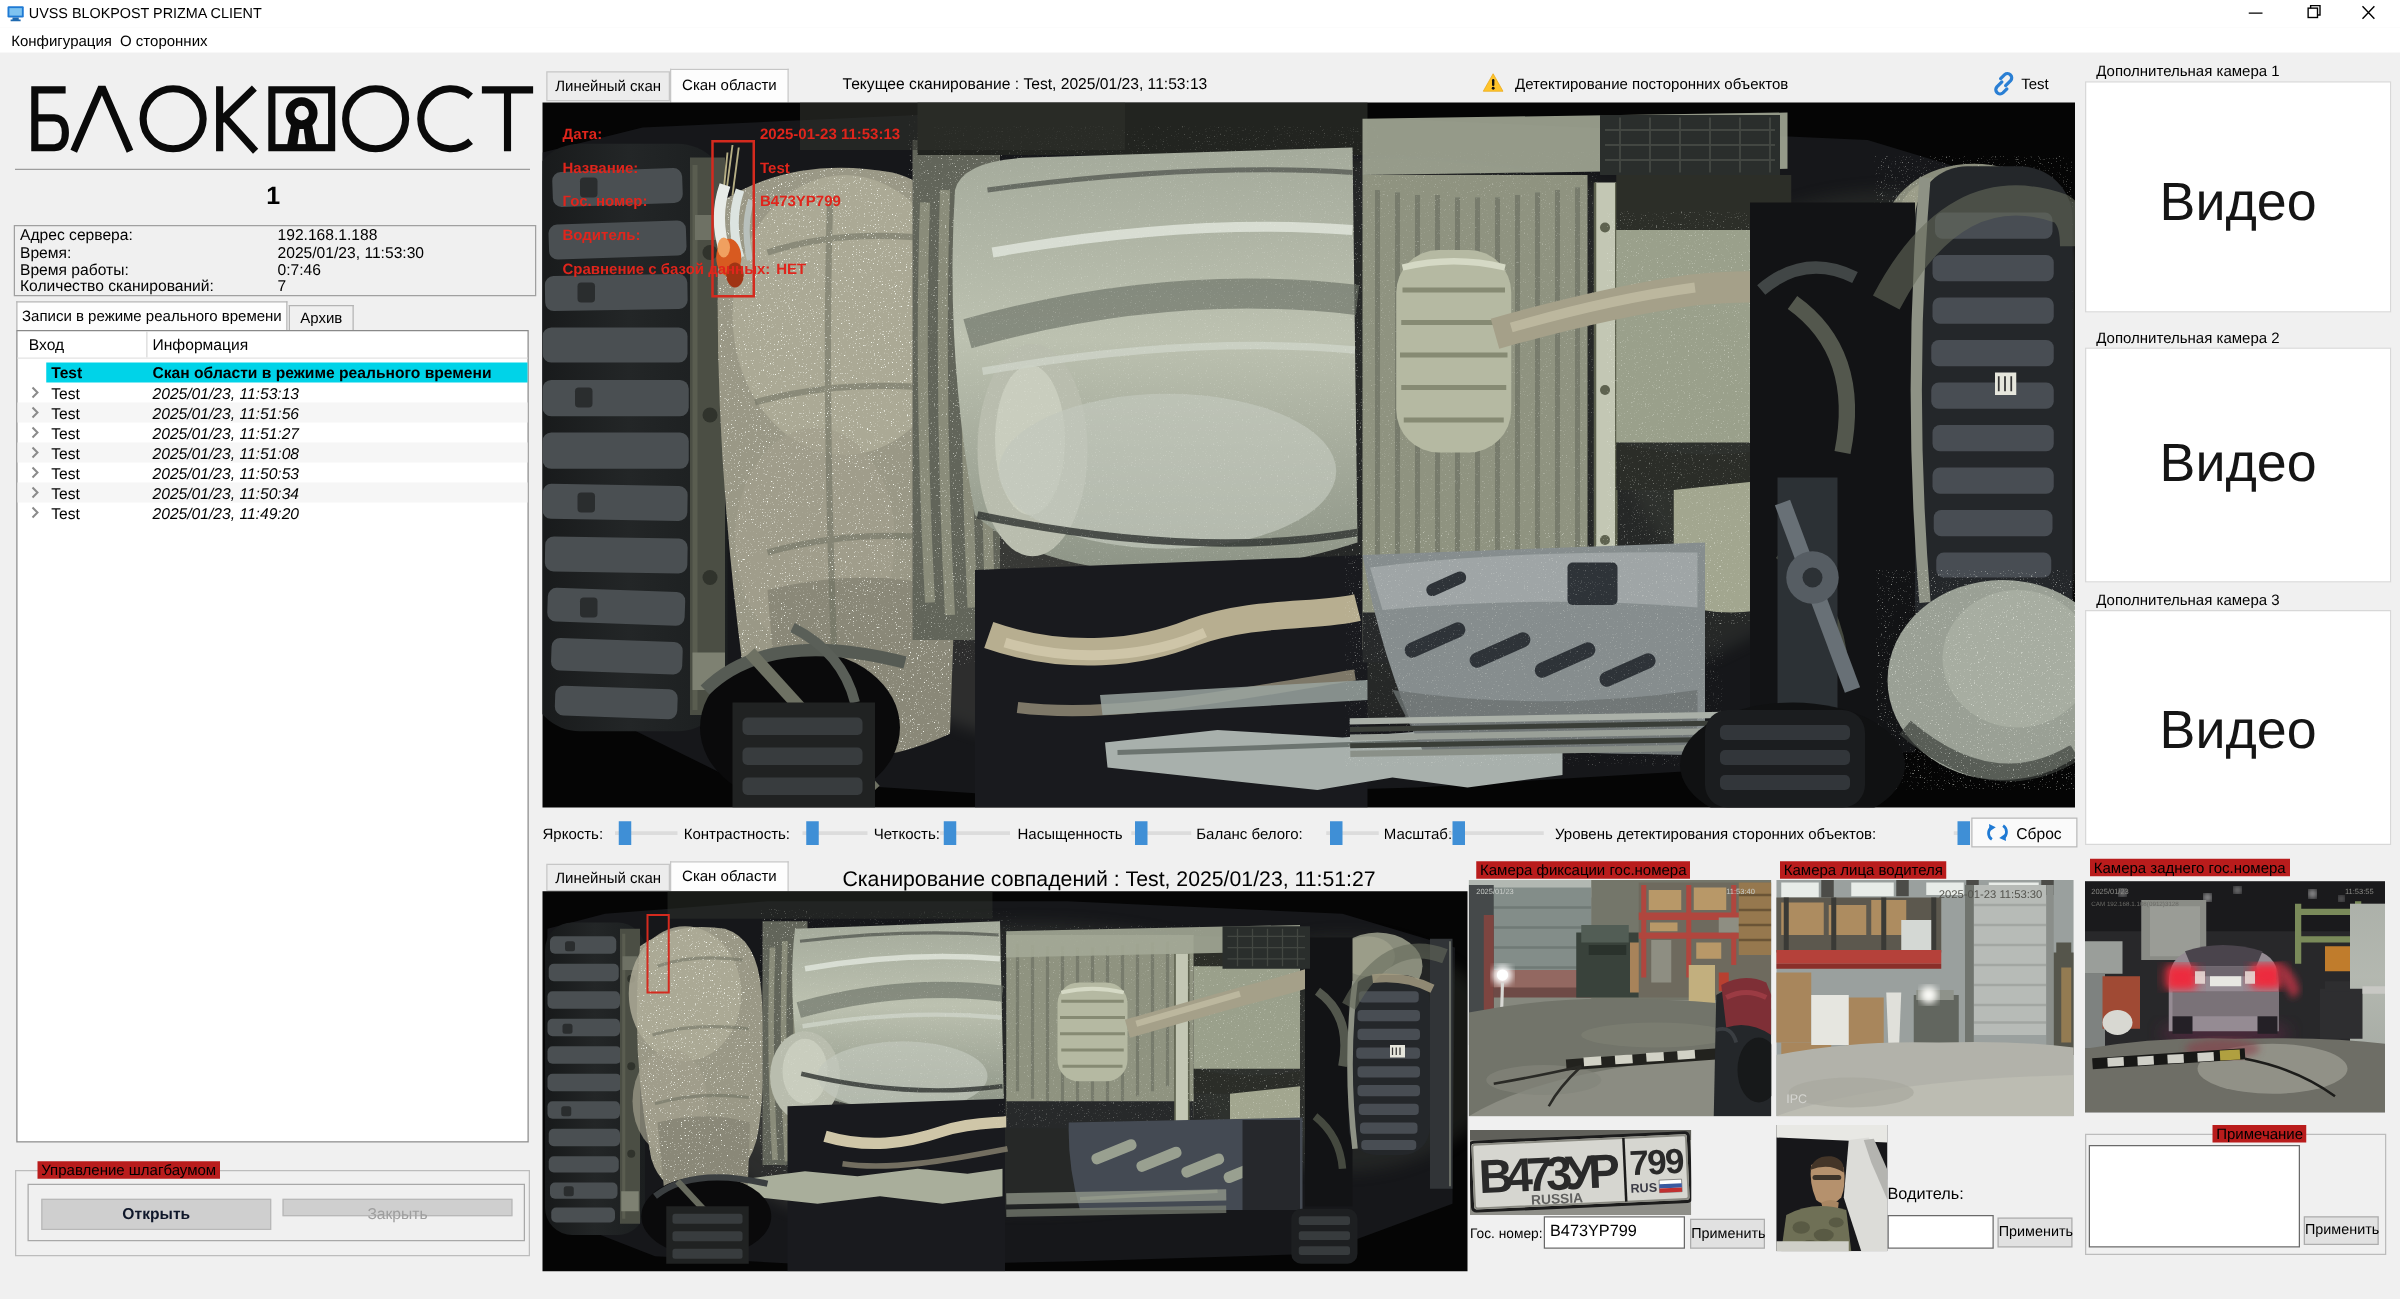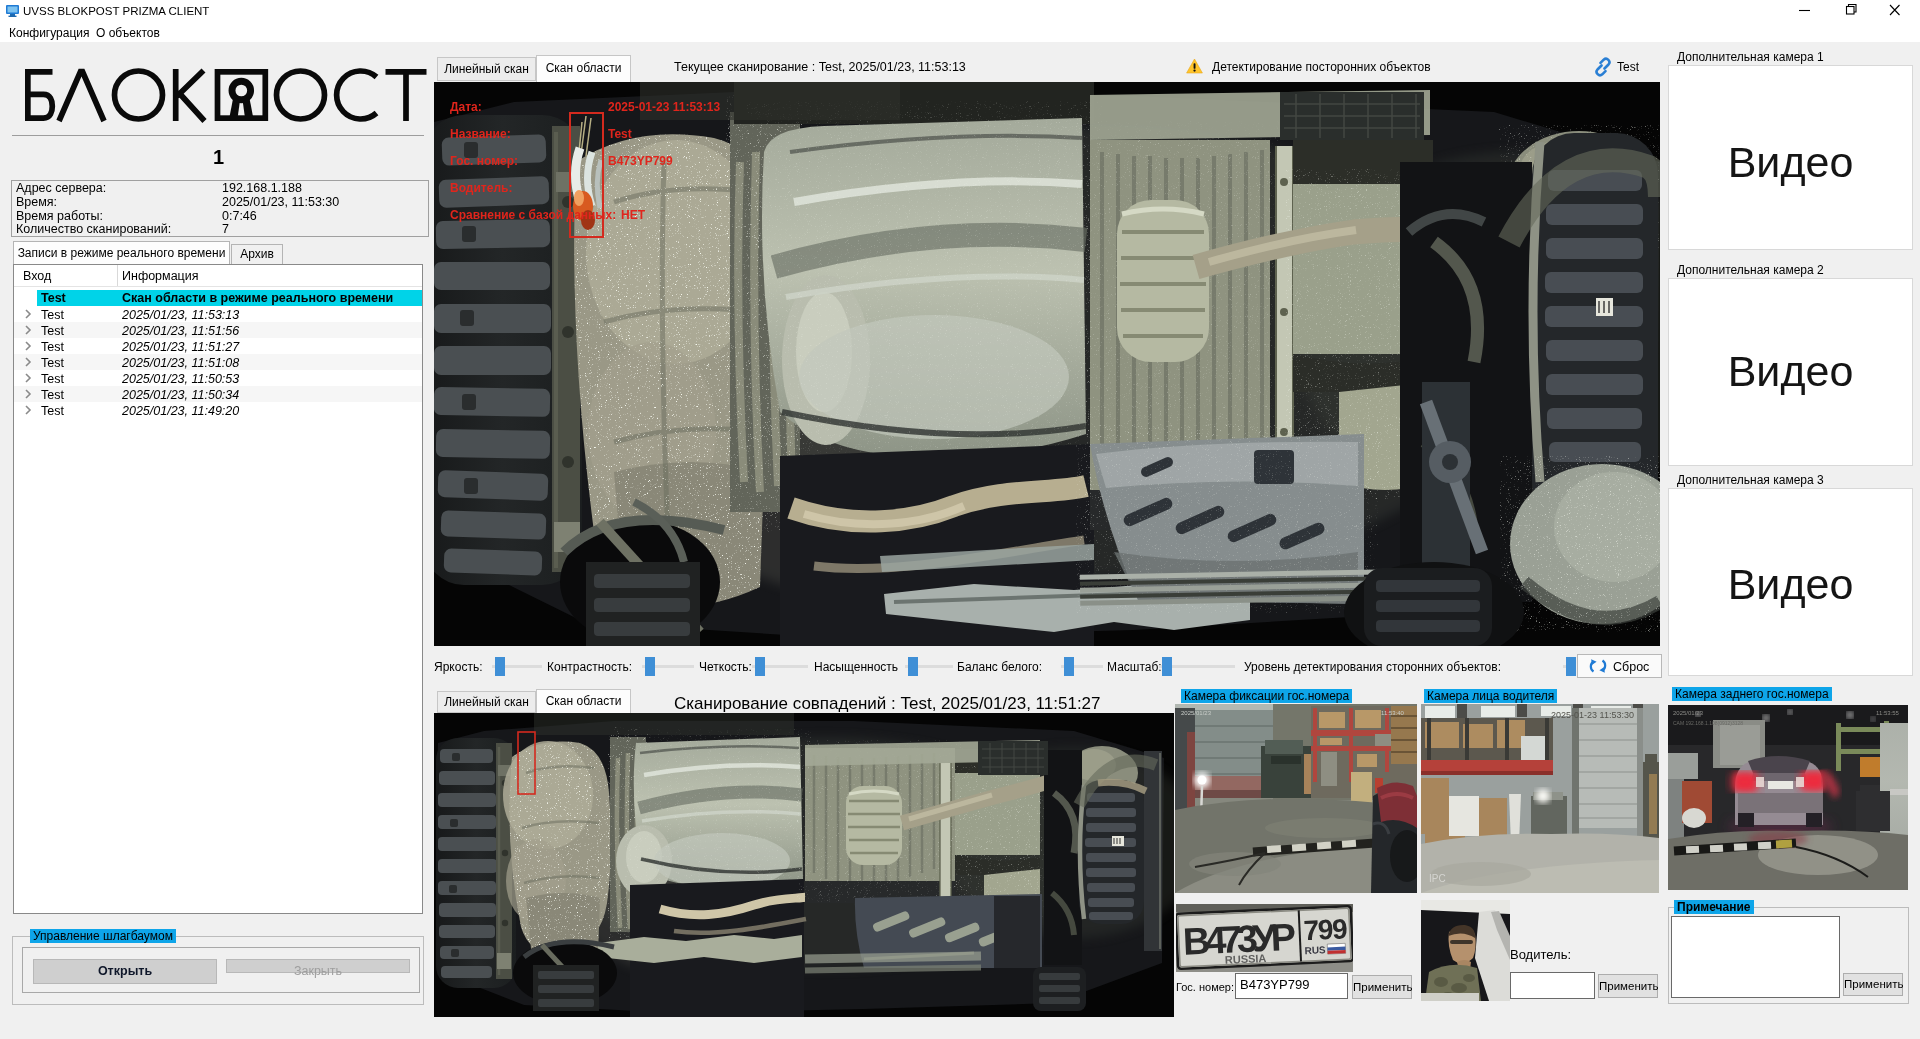--- a/index.html
+++ b/index.html
@@ -4,21 +4,21 @@
 <style>
   html,body{margin:0;padding:0;width:1920px;height:1039px;overflow:hidden;
     background:#f0f0f0;font-family:"Liberation Sans",sans-serif;}
   .abs{position:absolute;}
   .lbl{position:absolute;font-size:12px;color:#000;white-space:nowrap;}
   .btn{position:absolute;background:#e1e1e1;border:1px solid #adadad;
     font-size:11.5px;color:#000;text-align:center;box-sizing:border-box;}
   .inp{position:absolute;background:#fff;border:1px solid #696969;
     font-size:13px;color:#000;box-sizing:border-box;padding:3px 4px;}
   .gb{position:absolute;border:1px solid #bcbcbc;box-sizing:border-box;}
-  .gblbl{position:absolute;font-size:12px;color:#000;background:#0ea5e9;
+  .gblbl{position:absolute;font-size:12px;color:#000;background:#b91c1c;
     padding:0 3px;white-space:nowrap;}
 </style>
 </head>
 <body>
 
 <div class="abs" style="left:0;top:0;width:1920px;height:22px;background:#ffffff;"></div>
 <svg class="abs" style="left:5px;top:3px" width="15" height="15" viewBox="0 0 15 15">
   <rect x="1" y="2" width="13" height="9" rx="1" fill="#1f7ad4"></rect>
   <rect x="2.5" y="3.5" width="10" height="6" fill="#7ec3f0"></rect>
   <rect x="5" y="11" width="5" height="2" fill="#1f6ab0"></rect>
@@ -29,21 +29,21 @@
   <g stroke="#000" stroke-width="1.1" fill="none">
     <path d="M5 10.5 h11"></path>
     <rect x="52.5" y="6.5" width="7.5" height="7.5"></rect>
     <path d="M54.5 6.5 v-2 h7.5 v7.5 h-2"></path>
     <path d="M96 5 l9.5 10 M105.5 5 l-9.5 10"></path>
   </g>
 </svg>
 
 <div class="abs" style="left:0;top:22px;width:1920px;height:20px;background:#ffffff;"></div>
 <div class="lbl" style="left:9px;top:26px;">Конфигурация</div>
-<div class="lbl" style="left:96px;top:26px;">О объектов</div>
+<div class="lbl" style="left:96px;top:26px;">О сторонних</div>
 
 <svg class="abs" style="left:0;top:0" width="440" height="140" viewBox="0 0 440 140">
   <g stroke="#0a0a0a" stroke-width="5.7" fill="none">
     <path d="M52.5 71.85 L27.85 71.85 L27.85 118.15 L43.5 118.15 C50.5 118.15 52.3 111.5 52.3 106.2 C52.3 100.5 50.5 94.3 43.5 94.3 L27.85 94.3"></path>
     <path d="M59 121 L80.5 71.5 L82.5 71.5 L104 121"></path>
     <circle cx="138.5" cy="95" r="24"></circle>
     <path d="M175.7 69 L175.7 121 M177 96.2 L203.5 70.5 M180.5 94.5 L204.5 121"></path>
     <rect x="217.5" y="71.85" width="47.8" height="46.3"></rect>
     <circle cx="241.3" cy="90.5" r="9.3" stroke-width="6.9"></circle>
     <circle cx="300.5" cy="95" r="24"></circle>
@@ -841,15 +841,15 @@
 
 <div class="lbl" style="left:1176px;top:981px;font-size:11px;">Гос. номер:</div>
 <div class="inp" style="left:1235px;top:973px;width:113px;height:26px;">B473YP799</div>
 <div class="btn" style="left:1352px;top:975px;width:60px;height:24px;line-height:22px;">Применить</div>
 
 <div class="lbl" style="left:1510px;top:947px;font-size:13px;">Водитель:</div>
 <div class="inp" style="left:1510px;top:972px;width:85px;height:27px;"></div>
 <div class="btn" style="left:1598px;top:974px;width:60px;height:24px;line-height:22px;">Применить</div>
 
 <div class="gb" style="left:1668px;top:907px;width:241px;height:97px;"></div>
-<div class="gblbl" style="left:1674px;top:900px;font-weight:bold;">Примечание</div>
+<div class="gblbl" style="left:1770px;top:900px;">Примечание</div>
 <div class="inp" style="left:1671px;top:916px;width:169px;height:82px;"></div>
 <div class="btn" style="left:1843px;top:973px;width:60px;height:23px;line-height:21px;">Применить</div>
 
 </body></html>

